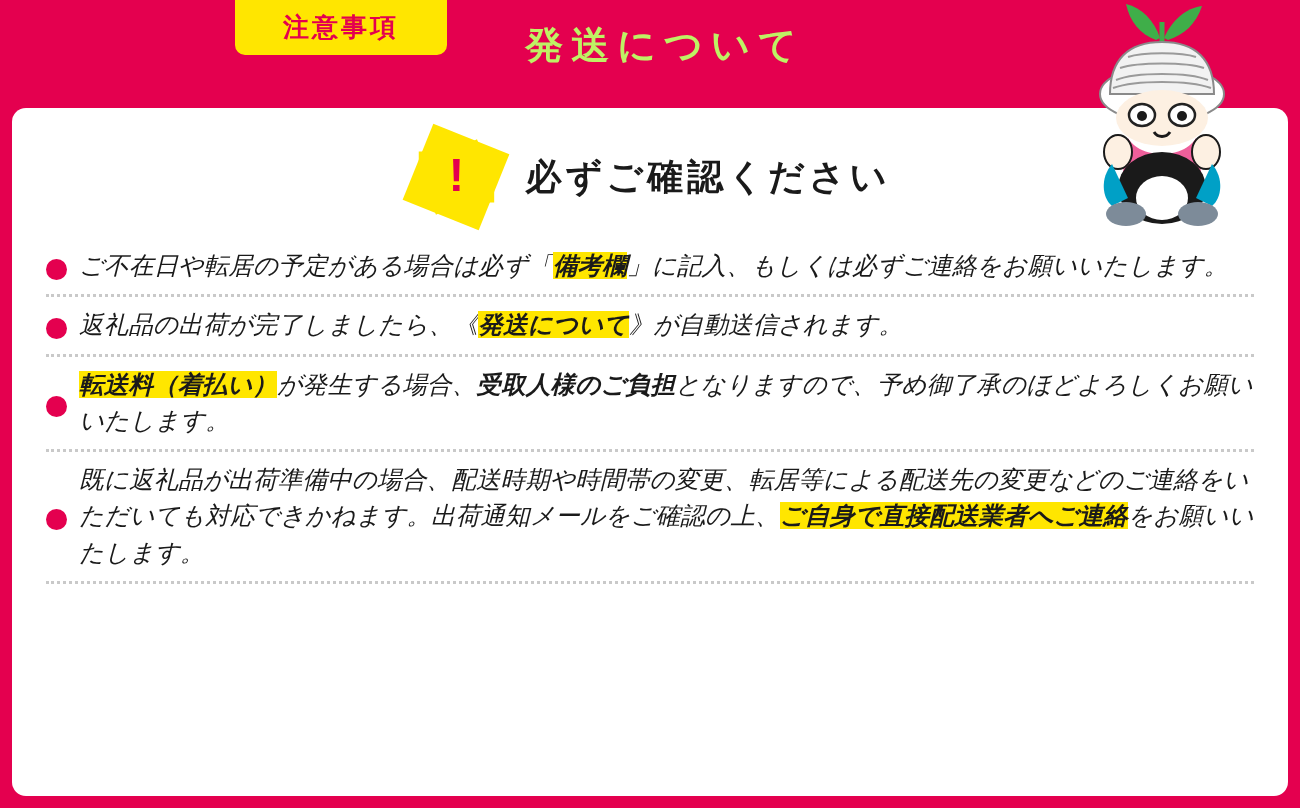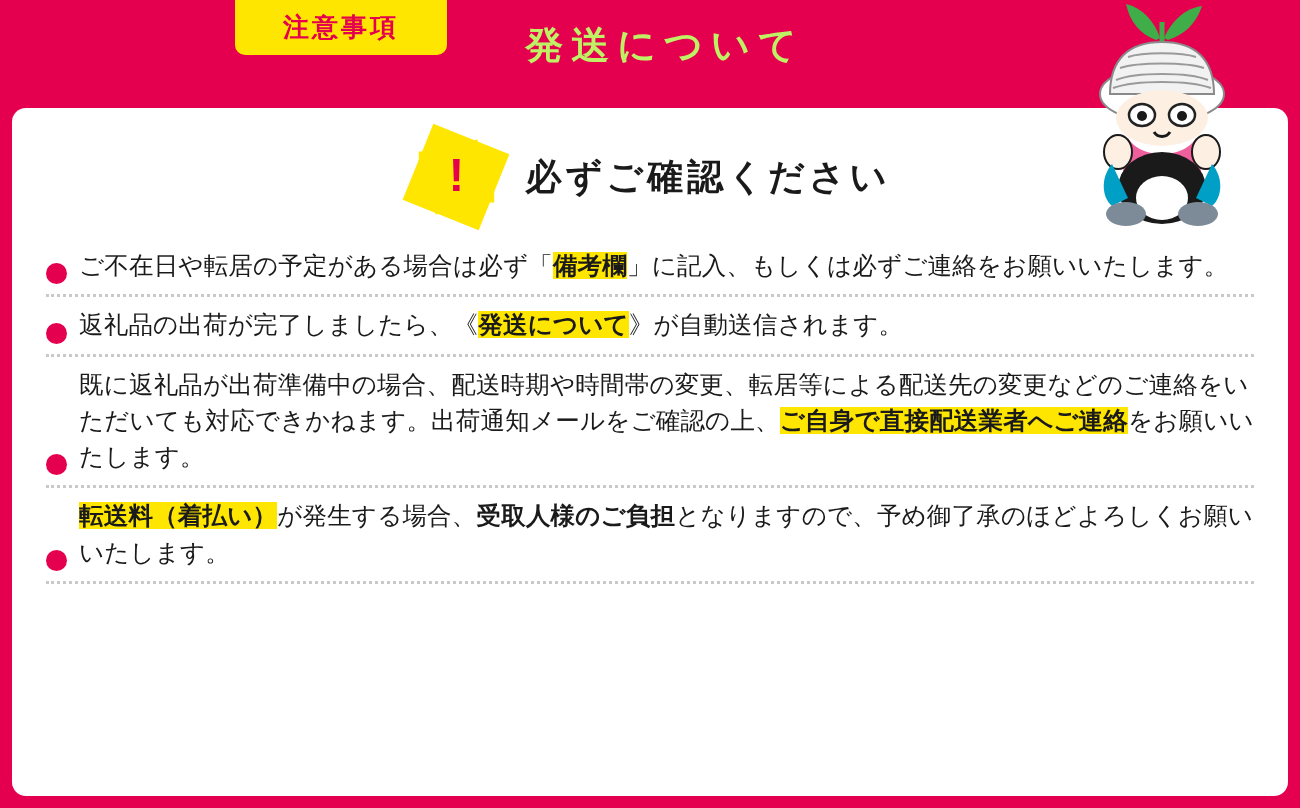--- a/index.html
+++ b/index.html
@@ -113,21 +113,22 @@
   .list {
     margin: 14px 34px 0 34px;
   }
   .row {
     padding: 10px 0 10px 0;
     border-bottom: 3px dotted #c9c9c9;
   }
   .row:last-child { border-bottom: 3px dotted #c9c9c9; }
   .row-inner {
     display: flex;
-    align-items: flex-end;
+    align-items: center;
+    font-style: italic;
   }
   .dot {
     flex: 0 0 auto;
     width: 21px; height: 21px;
     border-radius: 50%;
     background: #e4004f;
     margin-top: 7px;
     margin-right: 12px;
   }
   .text {
@@ -221,25 +222,25 @@
         </div>
         <div class="row">
           <div class="row-inner">
             <div class="dot"></div>
             <div class="text"><span>返礼品の出荷が完了しましたら、《</span><span class="hl">発送について</span><span>》が自動送信されます。</span></div>
           </div>
         </div>
         <div class="row">
           <div class="row-inner">
             <div class="dot"></div>
+            <div class="text"><span class="hl">転送料（着払い）</span><span>が発生する場合、</span><b>受取人様のご負担</b><span>となりますので、予め御了承のほどよろしくお願いいたします。</span></div>
+          </div>
+        </div>
+        <div class="row">
+          <div class="row-inner">
+            <div class="dot"></div>
             <div class="text"><span>既に返礼品が出荷準備中の場合、配送時期や時間帯の変更、転居等による配送先の変更などのご連絡をいただいても対応できかねます。出荷通知メールをご確認の上、</span><span class="hl">ご自身で直接配送業者へご連絡</span><span>をお願いいたします。</span></div>
-          </div>
-        </div>
-        <div class="row">
-          <div class="row-inner">
-            <div class="dot"></div>
-            <div class="text"><span class="hl">転送料（着払い）</span><span>が発生する場合、</span><b>受取人様のご負担</b><span>となりますので、予め御了承のほどよろしくお願いいたします。</span></div>
           </div>
         </div>
       </div>
 
   </div>
 </div>
 
 </body></html>

